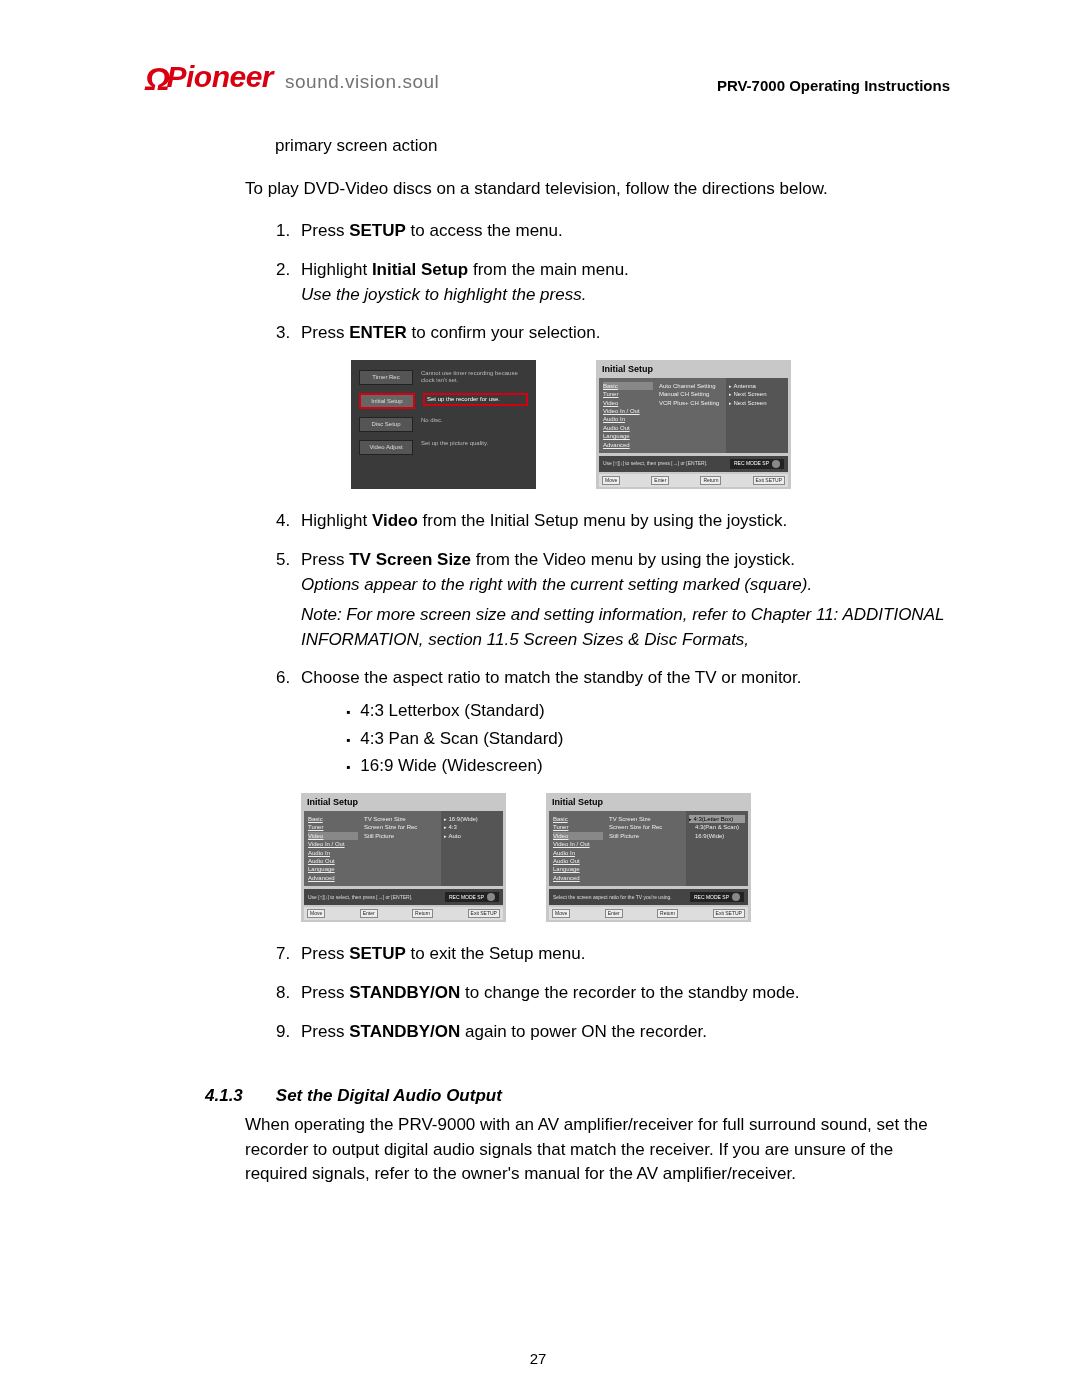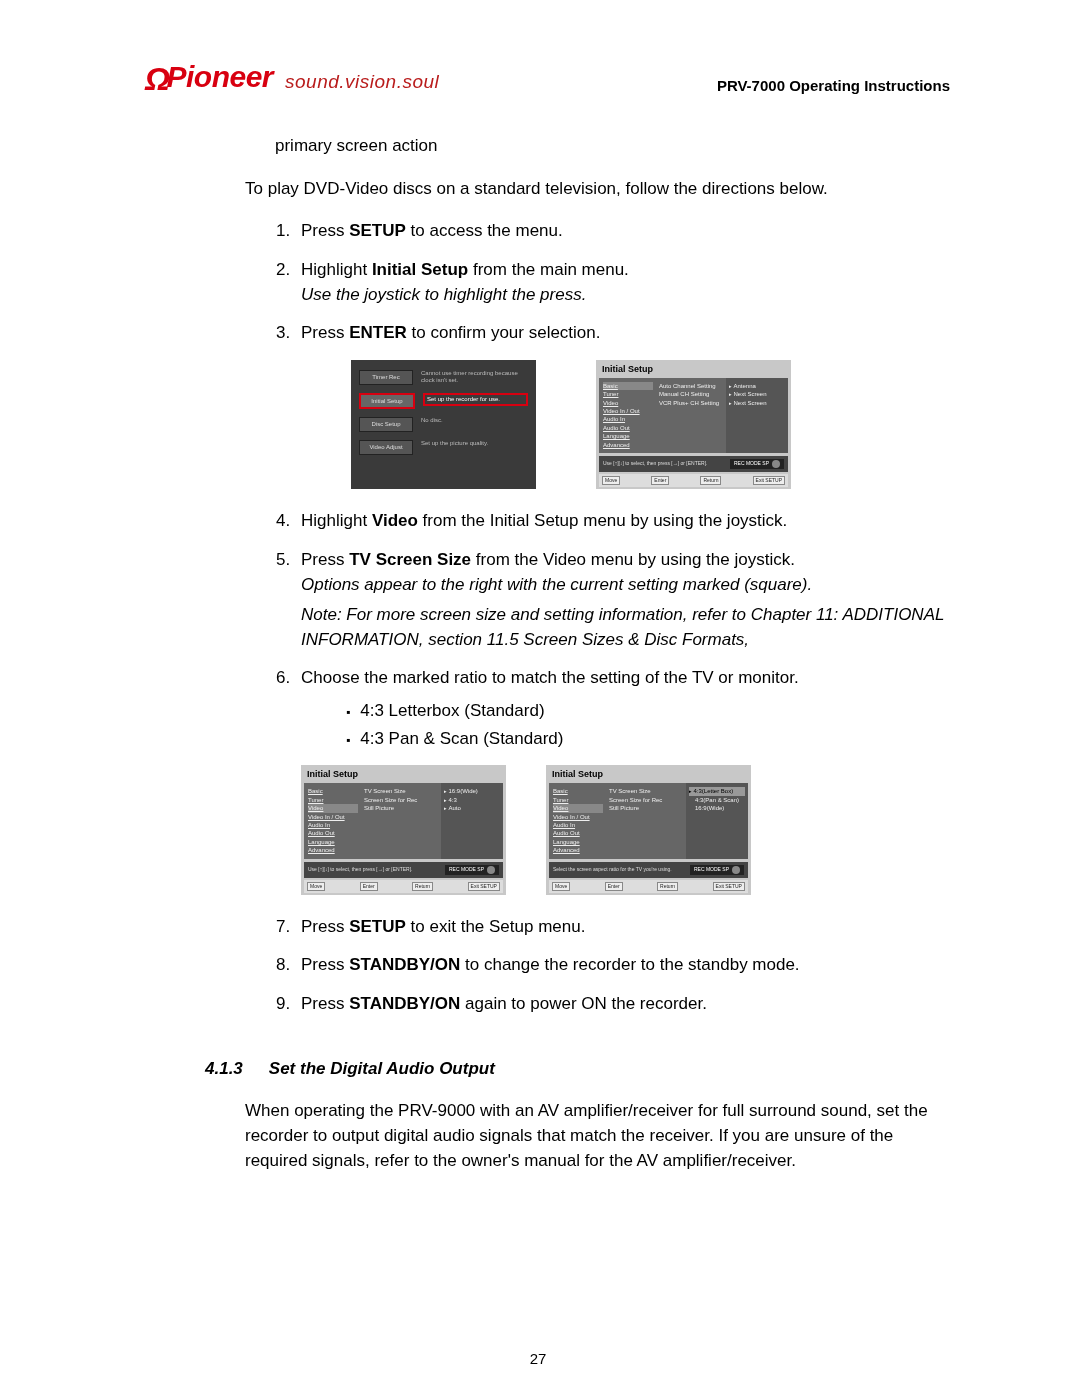--- a/index.html
+++ b/index.html
@@ -38,23 +38,22 @@
   }
   .logo-omega {
     display: inline-block;
     font-size: 32px;
     line-height: 0;
     transform: translateY(2px);
     margin-right: -3px;
     font-style: italic;
   }
   .tagline {
-    color: #b91c1c;
+    color: #737373;
     font-size: 19px;
-    font-style: italic;
     letter-spacing: 0.5px;
   }
   .doc-title {
     font-weight: bold;
     font-size: 15px;
   }
   .content {
     margin-left: 100px;
     font-size: 17px;
     line-height: 1.45;
@@ -221,29 +220,29 @@
     padding: 0 2px;
     background: #eee;
   }
   .arrow-red {
     position: absolute;
     width: 0; height: 0;
     pointer-events: none;
   }
   .subsection-label {
     display: flex;
-    gap: 26px;
+    gap: 33px;
     font-weight: bold;
     font-style: italic;
     font-size: 17px;
     margin-top: 40px;
     margin-left: -40px;
   }
   .subsection-body {
-    margin-top: 18px;
+    margin-top: 4px;
   }
   .page-num {
     position: absolute;
     bottom: 30px;
     left: 0; right: 4px;
     text-align: center;
     font-size: 15px;
   }
 </style>
 </head>
@@ -334,24 +333,25 @@
               <line x1="0" y1="25" x2="60" y2="8" stroke="#d80010" stroke-width="3"></line>
               <polygon points="60,8 50,4 52,15" fill="#d80010"></polygon>
             </svg>
         </div>
       </li>
 
       <li><span>Highlight </span><span class="bold">Video</span><span> from the Initial Setup menu by using the joystick.</span></li>
       <li><span>Press </span><span class="bold">TV Screen Size</span><span> from the Video menu by using the joystick.</span><br><span class="italic">Options appear to the right with the current setting marked (square).</span>
         <div class="note">Note: For more screen size and setting information, refer to Chapter 11: ADDITIONAL INFORMATION, section 11.5 Screen Sizes &amp; Disc Formats,</div>
       </li>
-      <li><span>Choose the marked ratio to match the setting of the TV or monitor.</span>
+      <li><span>Choose the aspect ratio to match the standby of the TV or monitor.</span>
         <ul class="bullets">
           <li>4:3 Letterbox (Standard)</li>
           <li>4:3 Pan &amp; Scan (Standard)</li>
+          <li>16:9 Wide (Widescreen)</li>
         </ul>
 
         <div class="figrow" style="margin-left:0;gap:40px">
 
           <div class="fig-light" style="width:205px">
             <svg class="arrow-red" style="left:80px;top:-8px" width="40" height="20">
                 <line x1="0" y1="2" x2="28" y2="14" stroke="#d80010" stroke-width="3"></line>
                 <polygon points="28,14 18,14 24,6" fill="#d80010"></polygon>
               </svg>
             <div class="title">Initial Setup</div>

